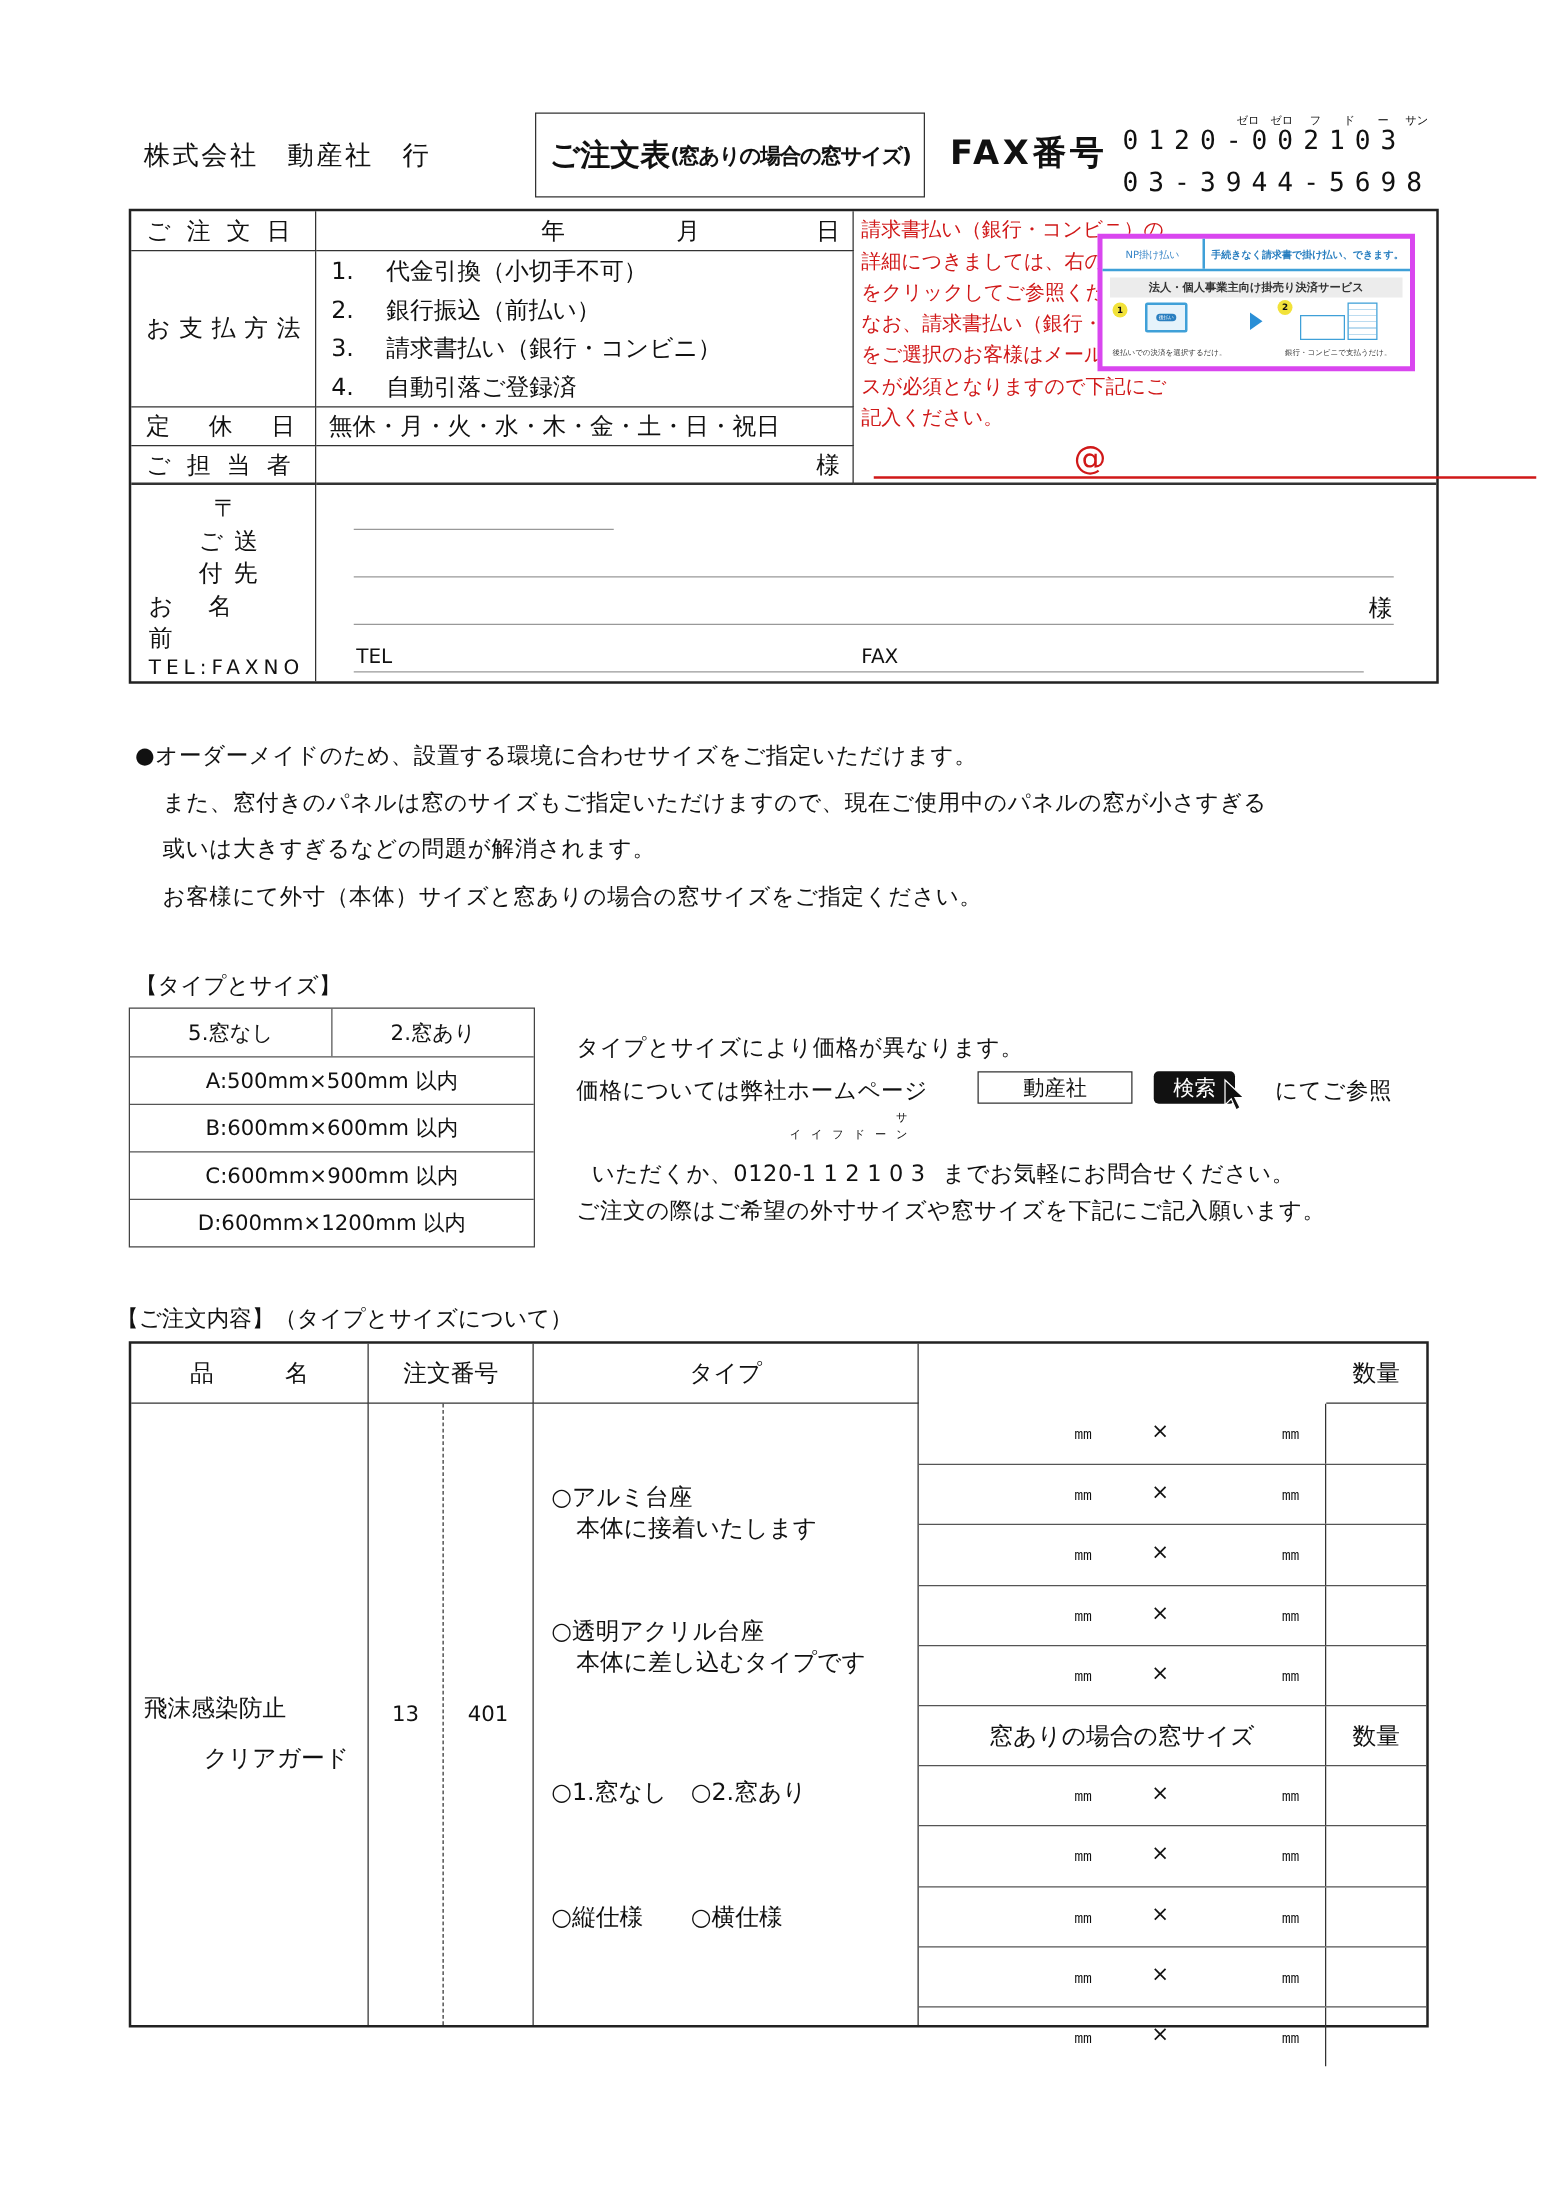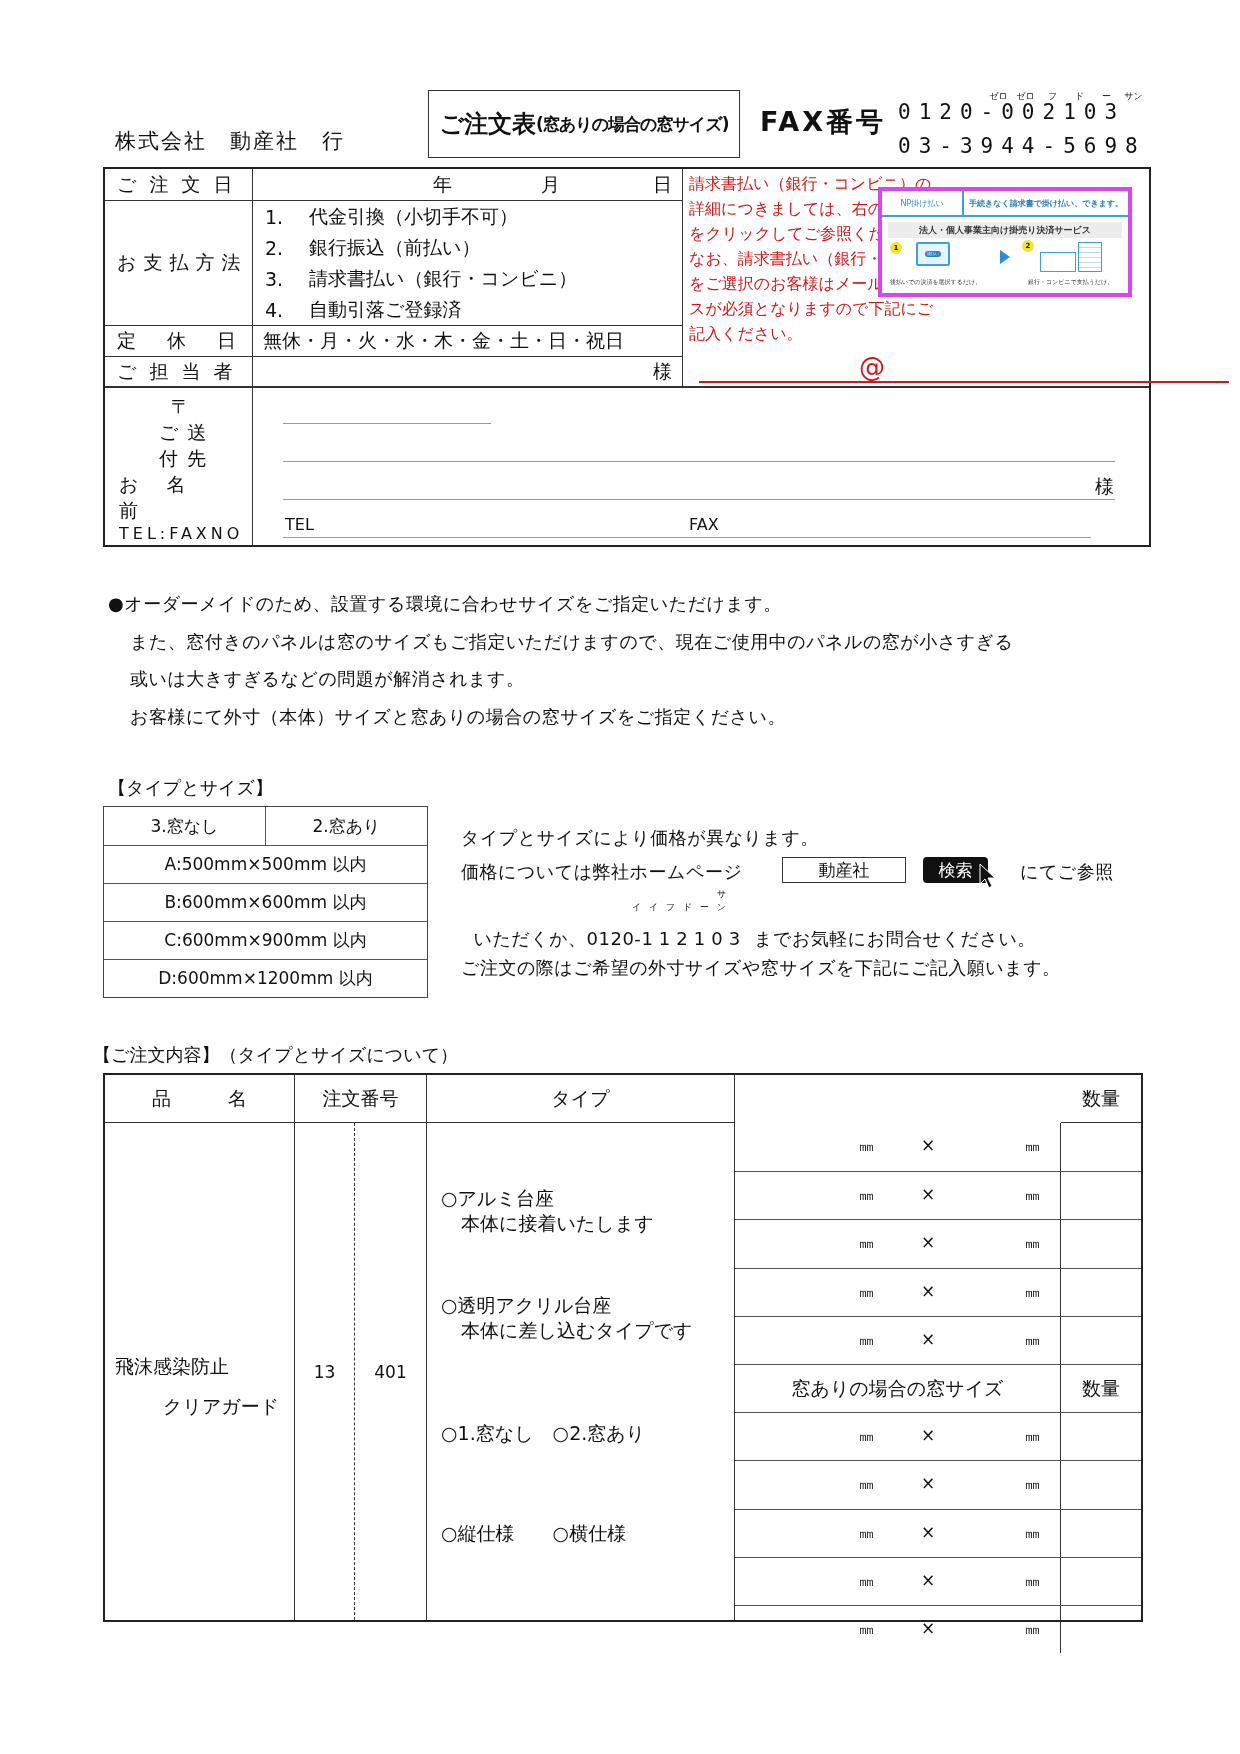--- a/index.html
+++ b/index.html
@@ -1,21 +1,21 @@
 <!DOCTYPE html>
 <html><head>
 <meta charset="utf-8">
 <style>
   * { box-sizing: border-box; margin: 0; padding: 0; }
   html, body { width: 1240px; height: 1754px; background: #fff; }
   body { position: relative; font-family: "DejaVu Sans", "Liberation Sans", sans-serif; color: #111; font-size: 18px; }
   .abs { position: absolute; }
 
   
-  #company { left: 115px; top: 127px; font-size: 21px; letter-spacing: 2px; }
+  #company { left: 115px; top: 110px; font-size: 21px; letter-spacing: 2px; }
   #title-box { left: 428px; top: 90px; width: 312px; height: 68px; border: 1.5px solid #333; display: flex; align-items: center; justify-content: center; }
   #title-main { font-size: 24px; font-weight: bold; }
   #title-sub { font-size: 17px; font-weight: bold; letter-spacing: -1px; }
   #fax-label { left: 760px; top: 104px; font-size: 27px; font-weight: bold; letter-spacing: 3px; }
   #fax-num1 { left: 898px; top: 100px; font-size: 21px; letter-spacing: 8px; font-family: "DejaVu Sans Mono", monospace; }
   #fax-num2 { left: 898px; top: 134px; font-size: 21px; letter-spacing: 8px; font-family: "DejaVu Sans Mono", monospace; }
   #fax-ruby { left: 985px; top: 90px; font-size: 9px; letter-spacing: 0; }
   #fax-ruby span { display: inline-block; width: 27px; text-align: center; }
 
   
@@ -169,21 +169,21 @@
 </div>
 
 <div class="abs para" style="left:108px;top:592px;">●オーダーメイドのため、設置する環境に合わせサイズをご指定いただけます。</div>
 <div class="abs para" style="left:130px;top:630px;">また、窓付きのパネルは窓のサイズもご指定いただけますので、現在ご使用中のパネルの窓が小さすぎる</div>
 <div class="abs para" style="left:130px;top:667px;">或いは大きすぎるなどの問題が解消されます。</div>
 <div class="abs para" style="left:130px;top:705px;">お客様にて外寸（本体）サイズと窓ありの場合の窓サイズをご指定ください。</div>
 
 <div class="abs" style="left:108px;top:776px;font-size:18px;">【タイプとサイズ】</div>
 <div class="abs" id="size-table">
   <div class="st-row" style="justify-content:stretch;">
-    <div class="st-half" style="border-right:1.5px solid #555;">3.窓なし</div>
+    <div class="st-half" style="border-right:1.5px solid #555;">5.窓なし</div>
     <div class="st-half">2.窓あり</div>
   </div>
   <div class="st-row">A:500mm×500mm 以内</div>
   <div class="st-row">B:600mm×600mm 以内</div>
   <div class="st-row">C:600mm×900mm 以内</div>
   <div class="st-row">D:600mm×1200mm 以内</div>
 </div>
 
 <div class="abs para" style="left:461px;top:826px;">タイプとサイズにより価格が異なります。</div>
 <div class="abs para" style="left:461px;top:860px;">価格については弊社ホームページ</div>

